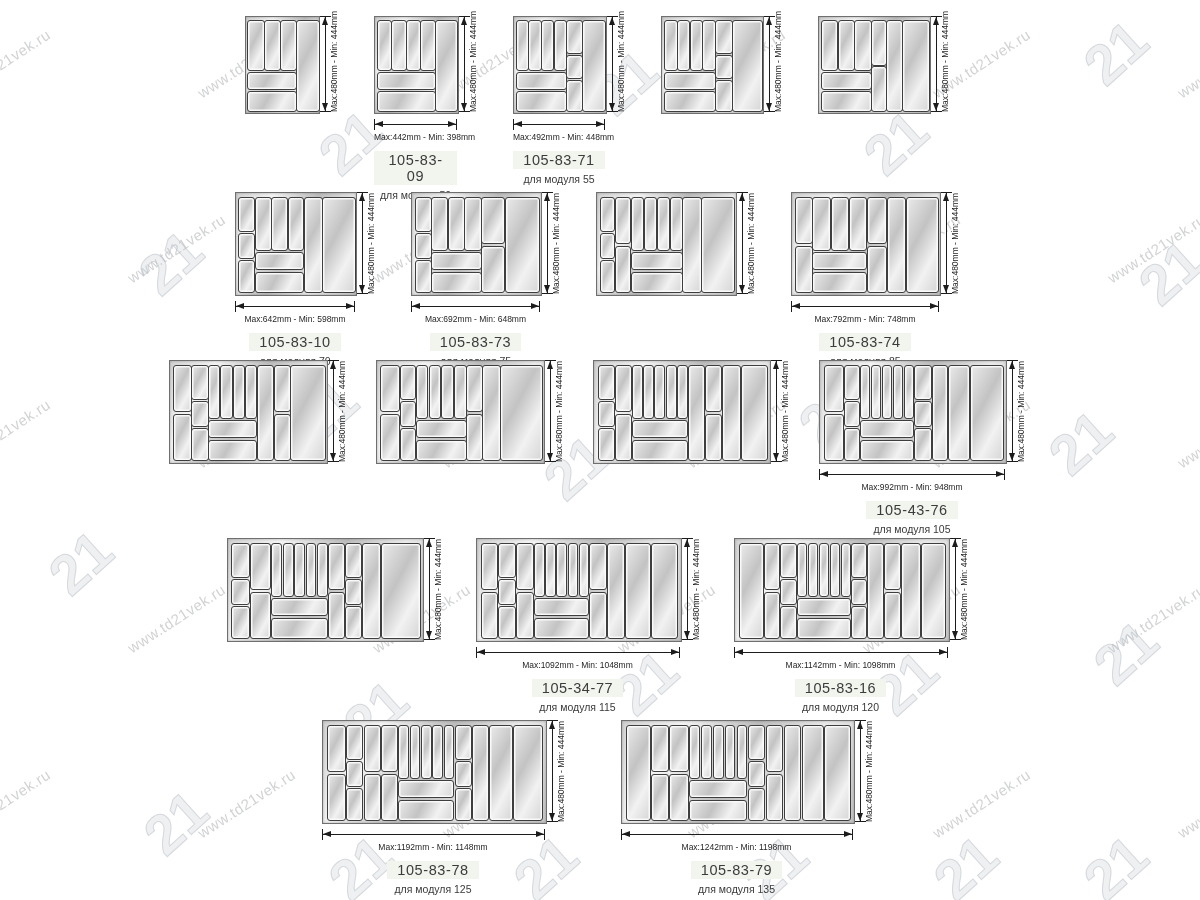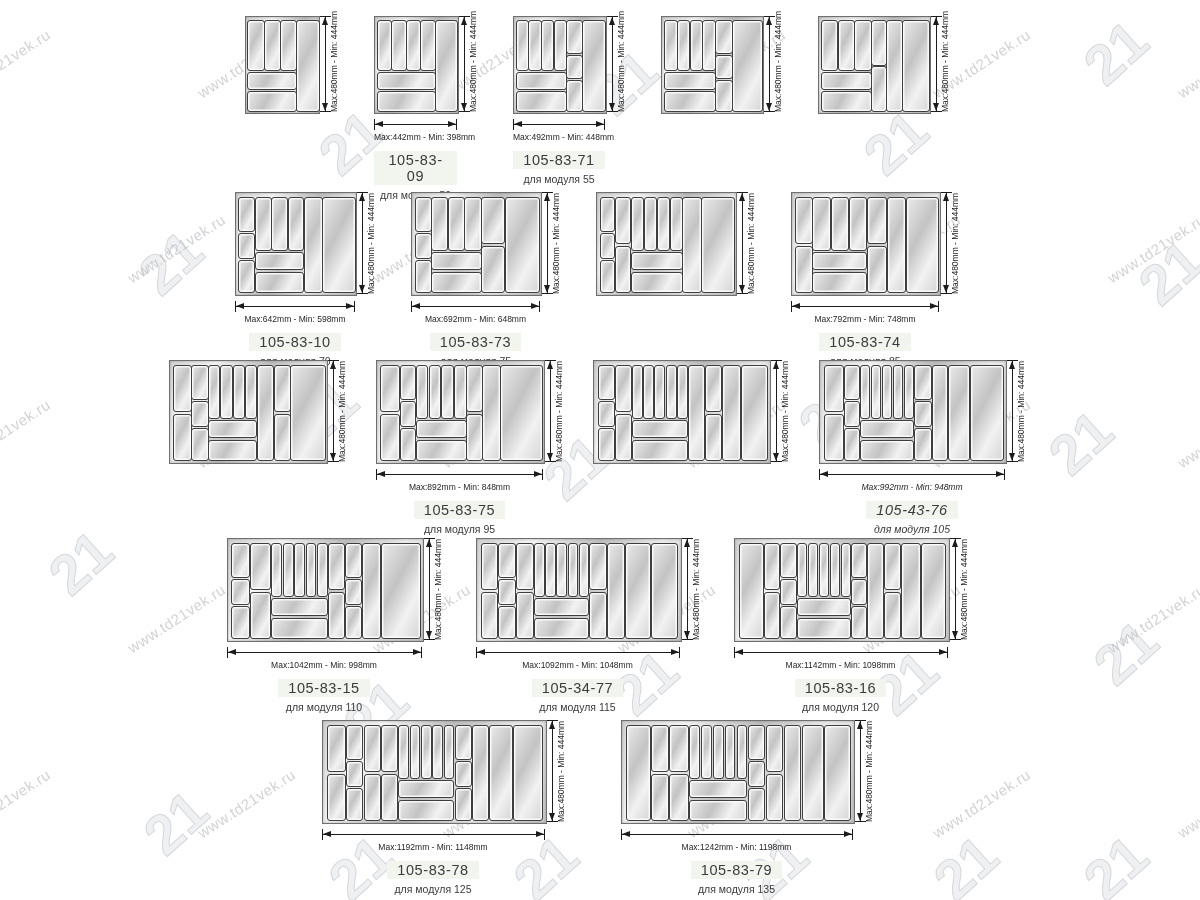--- a/index.html
+++ b/index.html
@@ -434,32 +434,20 @@
             </div>
             <div class="vdim" style="height: 102px;">
               <div class="line"></div>
               <div class="tick t"></div>
               <div class="tick b"></div>
               <div class="ar t"></div>
               <div class="ar b"></div>
               <div class="vtext">Max:480mm - Min: 444mm</div>
             </div>
           </div>
-          <div class="under" style="width: 167px;">
-            <div class="hdim">
-              <div class="line"></div>
-              <div class="tick l"></div>
-              <div class="tick r"></div>
-              <div class="ar l"></div>
-              <div class="ar r"></div>
-            </div>
-            <div class="hdim-text">Max:892mm - Min: 848mm</div>
-            <div class="code-line"><div class="code">105-83-75</div></div>
-            <div class="sub">для модуля 95</div>
-          </div>
         </div>
         <div class="cell">
           <div class="tray-wrap">
             <div class="tray" style="width: 176px; height: 102px;">
               <div class="comp" style="left: 2%; top: 3.5%; width: 8.7%; height: 33%;"></div>
               <div class="comp" style="left: 2%; top: 39.5%; width: 8.7%; height: 23%;"></div>
               <div class="comp" style="left: 2%; top: 65.5%; width: 8.7%; height: 31%;"></div>
               <div class="comp" style="left: 11.7%; top: 3.5%; width: 8.7%; height: 45%;"></div>
               <div class="comp" style="left: 11.7%; top: 51.5%; width: 8.7%; height: 45%;"></div>
               <div class="comp" style="left: 21.4%; top: 3.5%; width: 5.162%; height: 51%;"></div>
@@ -509,21 +497,21 @@
             </div>
             <div class="vdim" style="height: 102px;">
               <div class="line"></div>
               <div class="tick t"></div>
               <div class="tick b"></div>
               <div class="ar t"></div>
               <div class="ar b"></div>
               <div class="vtext">Max:480mm - Min: 444mm</div>
             </div>
           </div>
-          <div class="under" style="width: 186px; font-style: italic;">
+          <div class="under" style="width: 186px;">
             <div class="hdim">
               <div class="line"></div>
               <div class="tick l"></div>
               <div class="tick r"></div>
               <div class="ar l"></div>
               <div class="ar r"></div>
             </div>
             <div class="hdim-text">Max:992mm - Min: 948mm</div>
             <div class="code-line"><div class="code">105-43-76</div></div>
             <div class="sub">для модуля 105</div>
@@ -555,32 +543,20 @@
               <div class="comp" style="left: 78.63%; top: 3.5%; width: 19.37%; height: 93%;"></div>
             </div>
             <div class="vdim" style="height: 102px;">
               <div class="line"></div>
               <div class="tick t"></div>
               <div class="tick b"></div>
               <div class="ar t"></div>
               <div class="ar b"></div>
               <div class="vtext">Max:480mm - Min: 444mm</div>
             </div>
-          </div>
-          <div class="under" style="width: 195px;">
-            <div class="hdim">
-              <div class="line"></div>
-              <div class="tick l"></div>
-              <div class="tick r"></div>
-              <div class="ar l"></div>
-              <div class="ar r"></div>
-            </div>
-            <div class="hdim-text">Max:1042mm - Min: 998mm</div>
-            <div class="code-line"><div class="code">105-83-15</div></div>
-            <div class="sub">для модуля 110</div>
           </div>
         </div>
         <div class="cell">
           <div class="tray-wrap">
             <div class="tray" style="width: 204px; height: 102px;">
               <div class="comp" style="left: 2%; top: 3.5%; width: 7.73%; height: 45%;"></div>
               <div class="comp" style="left: 2%; top: 51.5%; width: 7.73%; height: 45%;"></div>
               <div class="comp" style="left: 10.73%; top: 3.5%; width: 7.73%; height: 33%;"></div>
               <div class="comp" style="left: 10.73%; top: 39.5%; width: 7.73%; height: 23%;"></div>
               <div class="comp" style="left: 10.73%; top: 65.5%; width: 7.73%; height: 31%;"></div>

